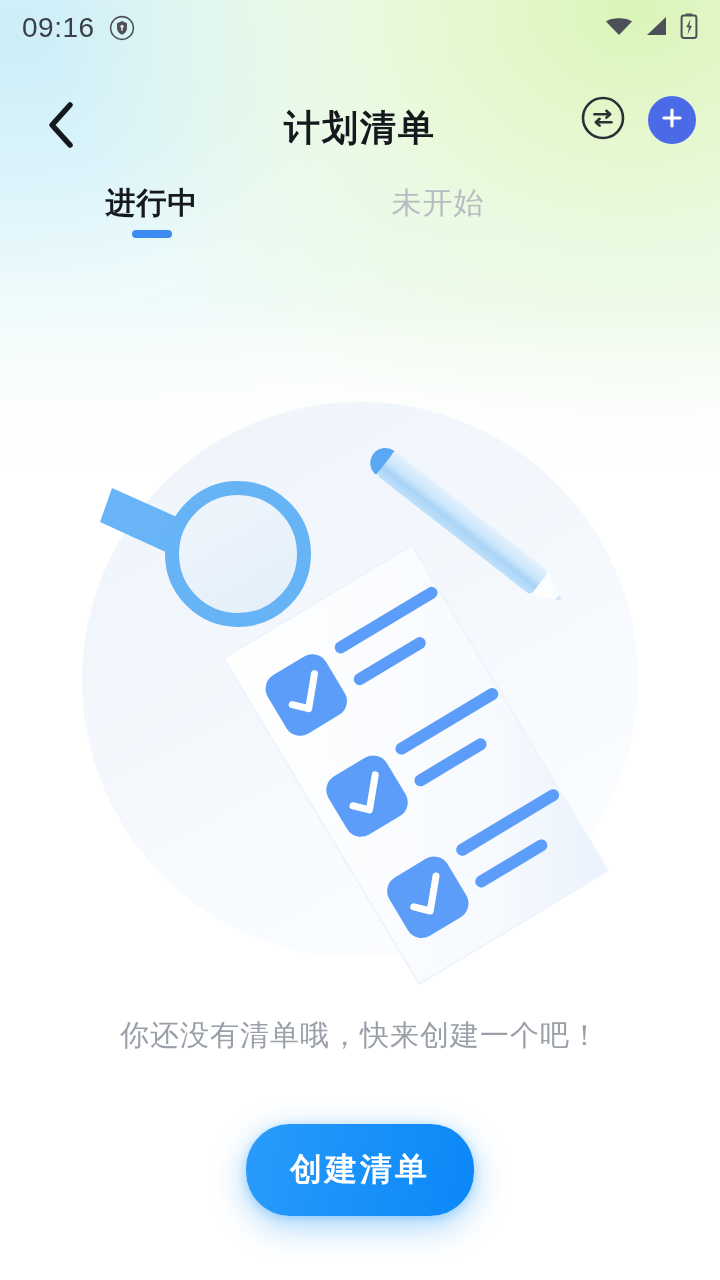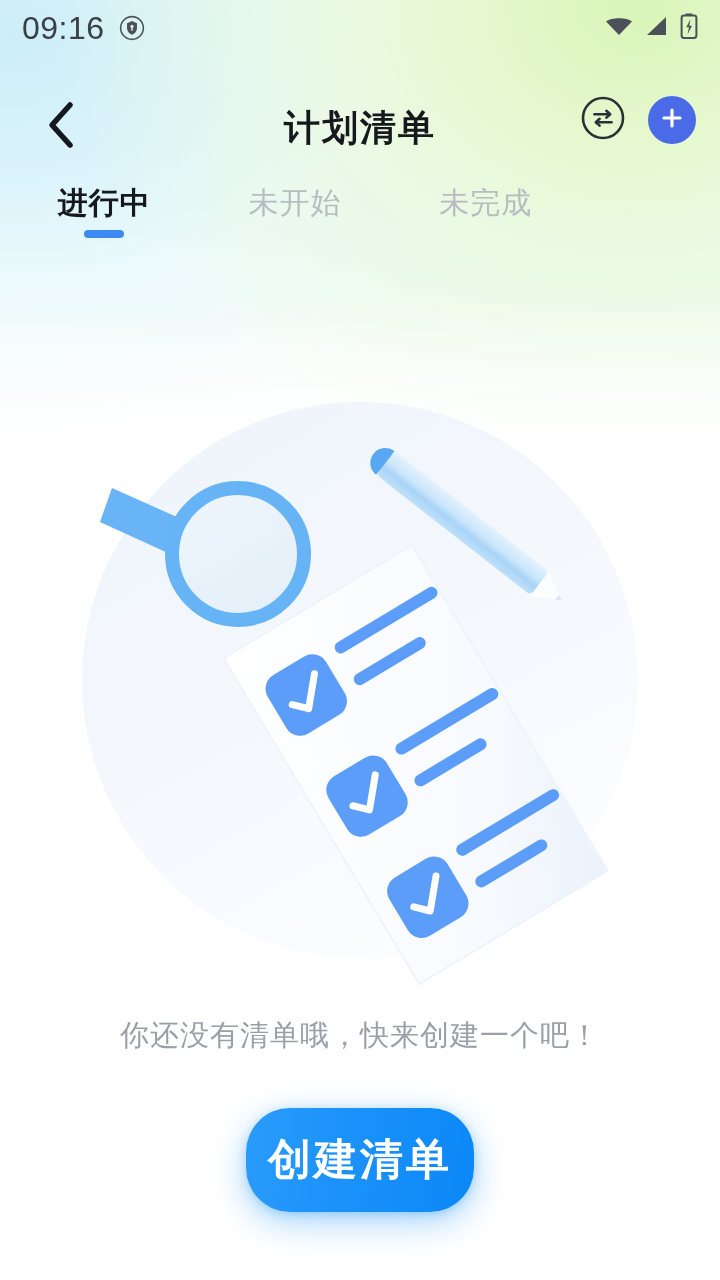--- a/index.html
+++ b/index.html
@@ -51,21 +51,21 @@
     padding: 0 22px;
     box-sizing: border-box;
     z-index: 6;
   }
   .status-left {
     display: flex;
     align-items: center;
     gap: 14px;
   }
   .status-time {
-    font-size: 32px;
+    font-size: 28px;
     font-weight: 500;
     color: #3b4046;
     letter-spacing: 0.5px;
     line-height: 1;
   }
   .shield-icon { display: block; }
   .status-right {
     display: flex;
     align-items: center;
     gap: 10px;
@@ -179,29 +179,29 @@
     height: 620px;
     position: relative;
   }
   .empty-text {
     margin-top: 16px;
     font-size: 29px;
     color: #9aa0a8;
     letter-spacing: 1px;
   }
   .create-btn {
-    margin-top: 52px;
+    margin-top: 68px;
     width: 228px;
-    height: 104px;
+    height: 92px;
     border-radius: 44px;
     border: none;
     background: linear-gradient(100deg, #2a9bfb 0%, #1a92fa 45%, #0b87f7 100%);
     box-shadow: 0 10px 34px rgba(33,150,243,0.40), 0 2px 10px rgba(33,150,243,0.28);
     color: #ffffff;
-    font-size: 43px;
+    font-size: 32px;
     font-weight: 600;
     letter-spacing: 3px;
     font-family: "Liberation Sans", "DejaVu Sans", sans-serif;
     cursor: pointer;
     display: flex;
     align-items: center;
     justify-content: center;
   }
 </style>
 </head>
@@ -278,24 +278,20 @@
     </div>
   </div>
 
   <div class="tabs">
     <div class="tab active">
       <span class="tab-label">进行中</span>
       <span class="tab-underline"></span>
     </div>
     <div class="tab">
       <span class="tab-label">未开始</span>
-
-    </div>
-    <div class="tab">
-      <span class="tab-label">未完成</span>
 
     </div>
   </div>
 
   <div class="empty-wrap">
 
     <div class="illustration">
       <svg width="600" height="620" viewBox="0 0 600 620">
         <defs>
           <linearGradient id="circBg" x1="0" y1="0" x2="0.55" y2="1">

